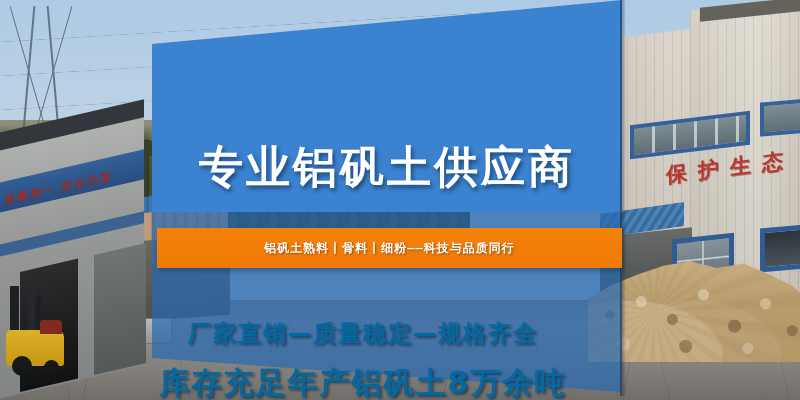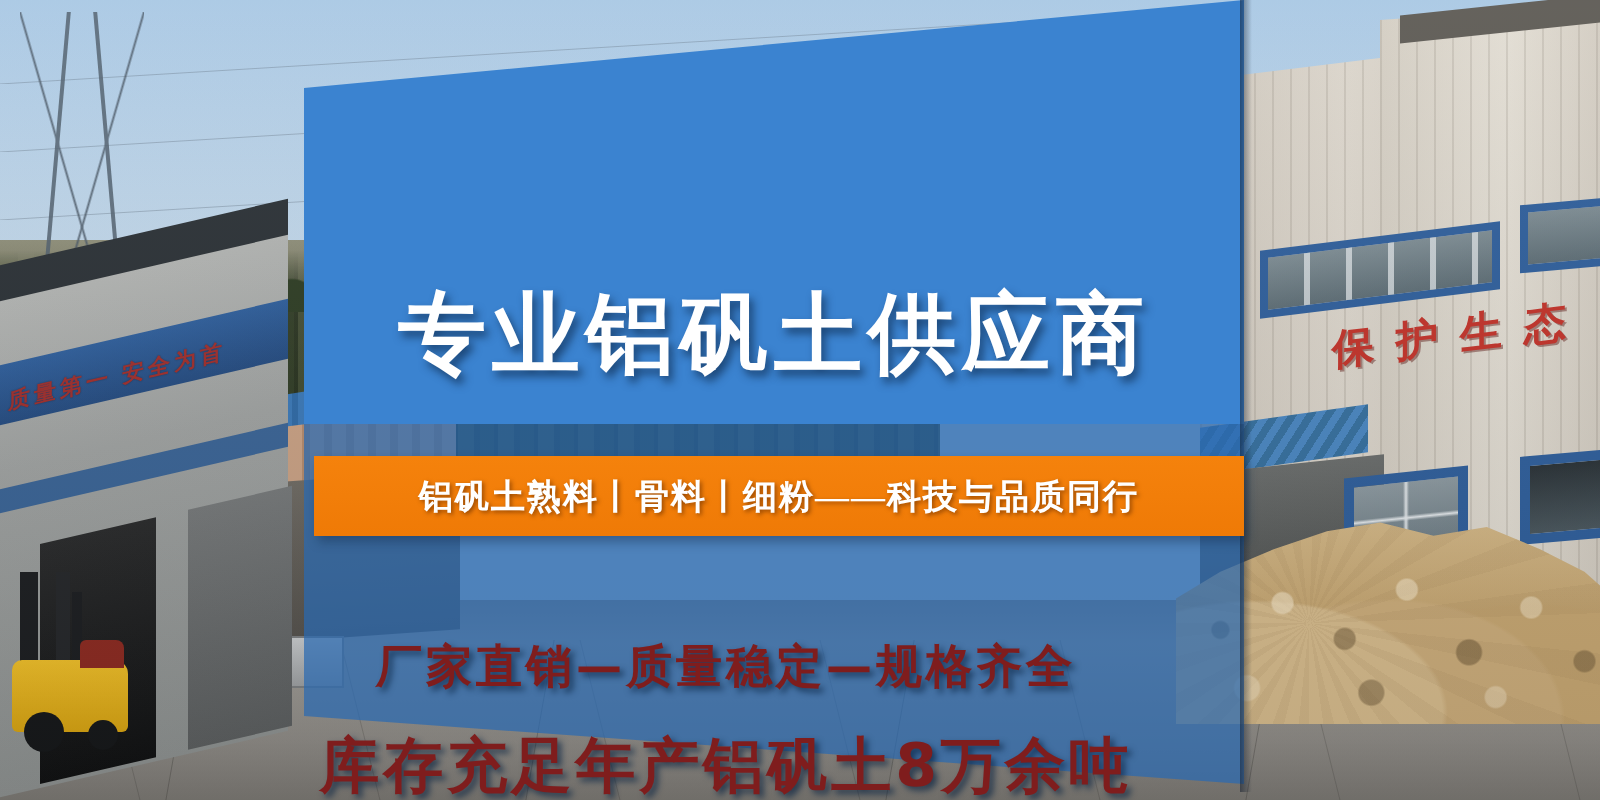--- a/index.html
+++ b/index.html
@@ -305,29 +305,29 @@
     white-space:nowrap;
   }
 
   .orange-bar{
     position:absolute;left:5px;top:172px;width:465px;height:40px;
     background:linear-gradient(180deg,#f5820c 0%,#ef7a06 100%);
     box-shadow:2px 3px 5px rgba(15,40,70,.40);
     display:flex;align-items:center;justify-content:center;
   }
   .orange-bar .slogan{
-    color:#ffffff;font-size:17px;font-weight:bold;letter-spacing:1px;
-    font-family:Liberation Serif, serif;
+    color:#ffffff;font-size:12px;font-weight:bold;letter-spacing:1px;
+    font-family:Liberation Mono, monospace;
     text-shadow:1px 1px 2px rgba(120,55,0,.75);
     white-space:nowrap;
   }
 
   .sub1,.sub2{
     position:absolute;left:0;width:422px;text-align:center;
-    color:#7f1d1d;font-weight:bold;letter-spacing:2px;
+    color:#0369a1;font-weight:bold;letter-spacing:2px;
     font-family:"DejaVu Sans","Liberation Sans",sans-serif;
     text-shadow:2px 2px 3px rgba(10,35,66,.70);
     white-space:nowrap;
   }
   .sub1{top:262px;font-size:23px;}
   .sub2{top:307px;font-size:30px;}
 </style>
 </head>
 <body>
 

